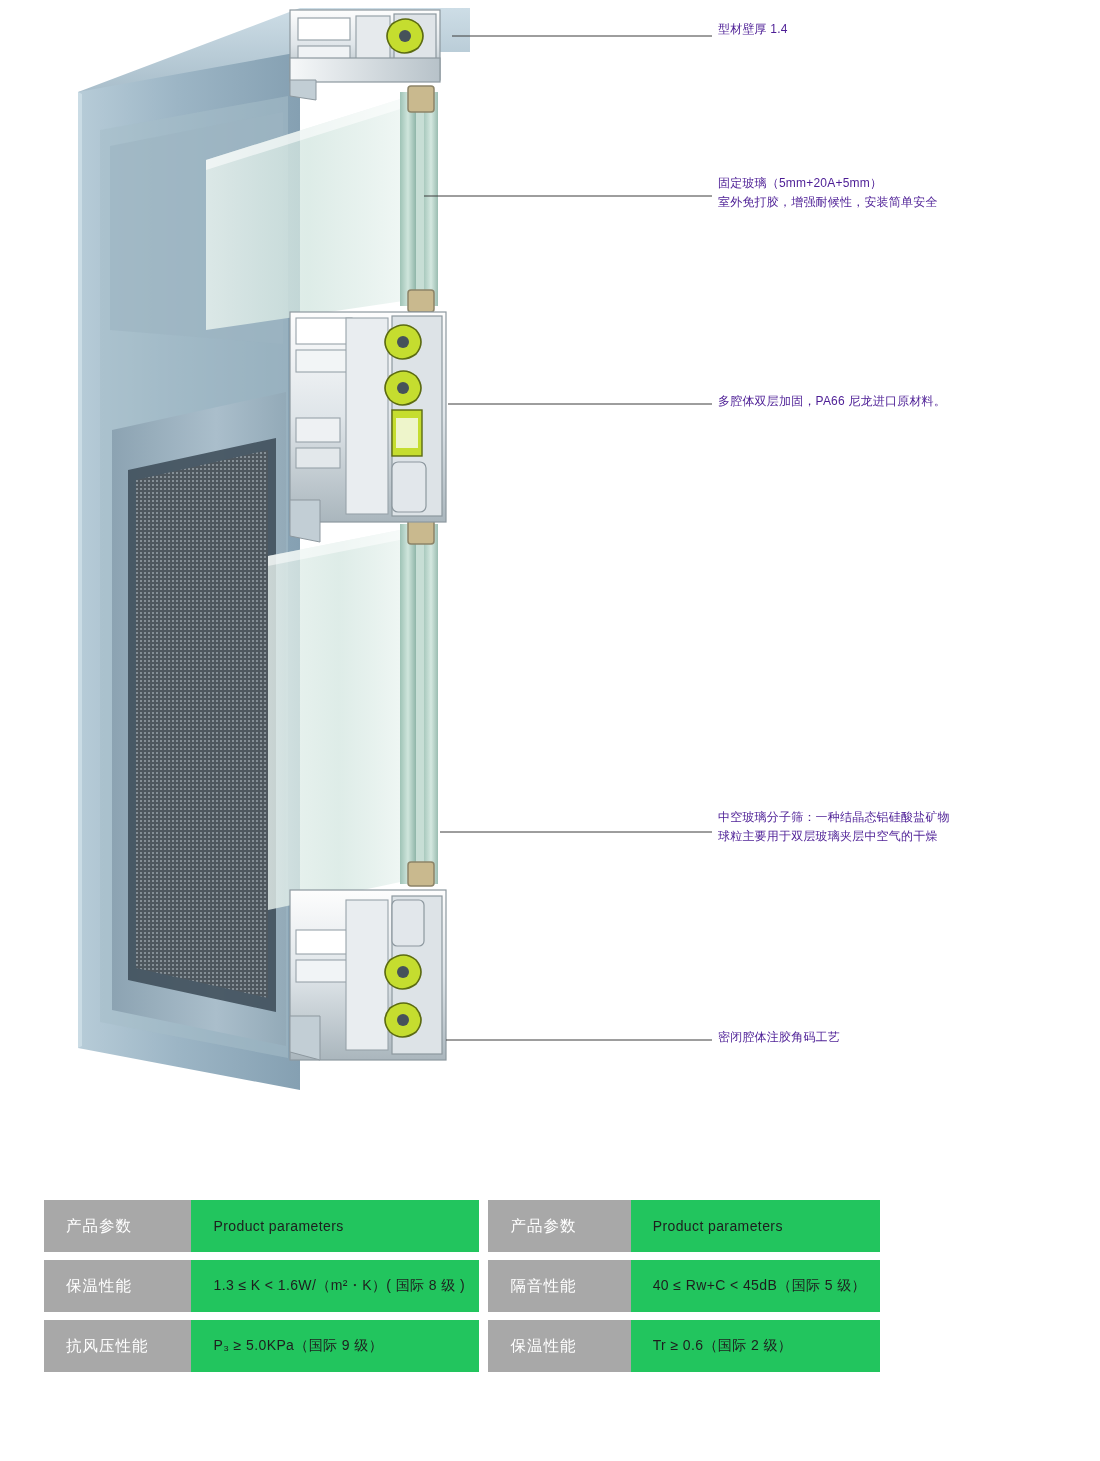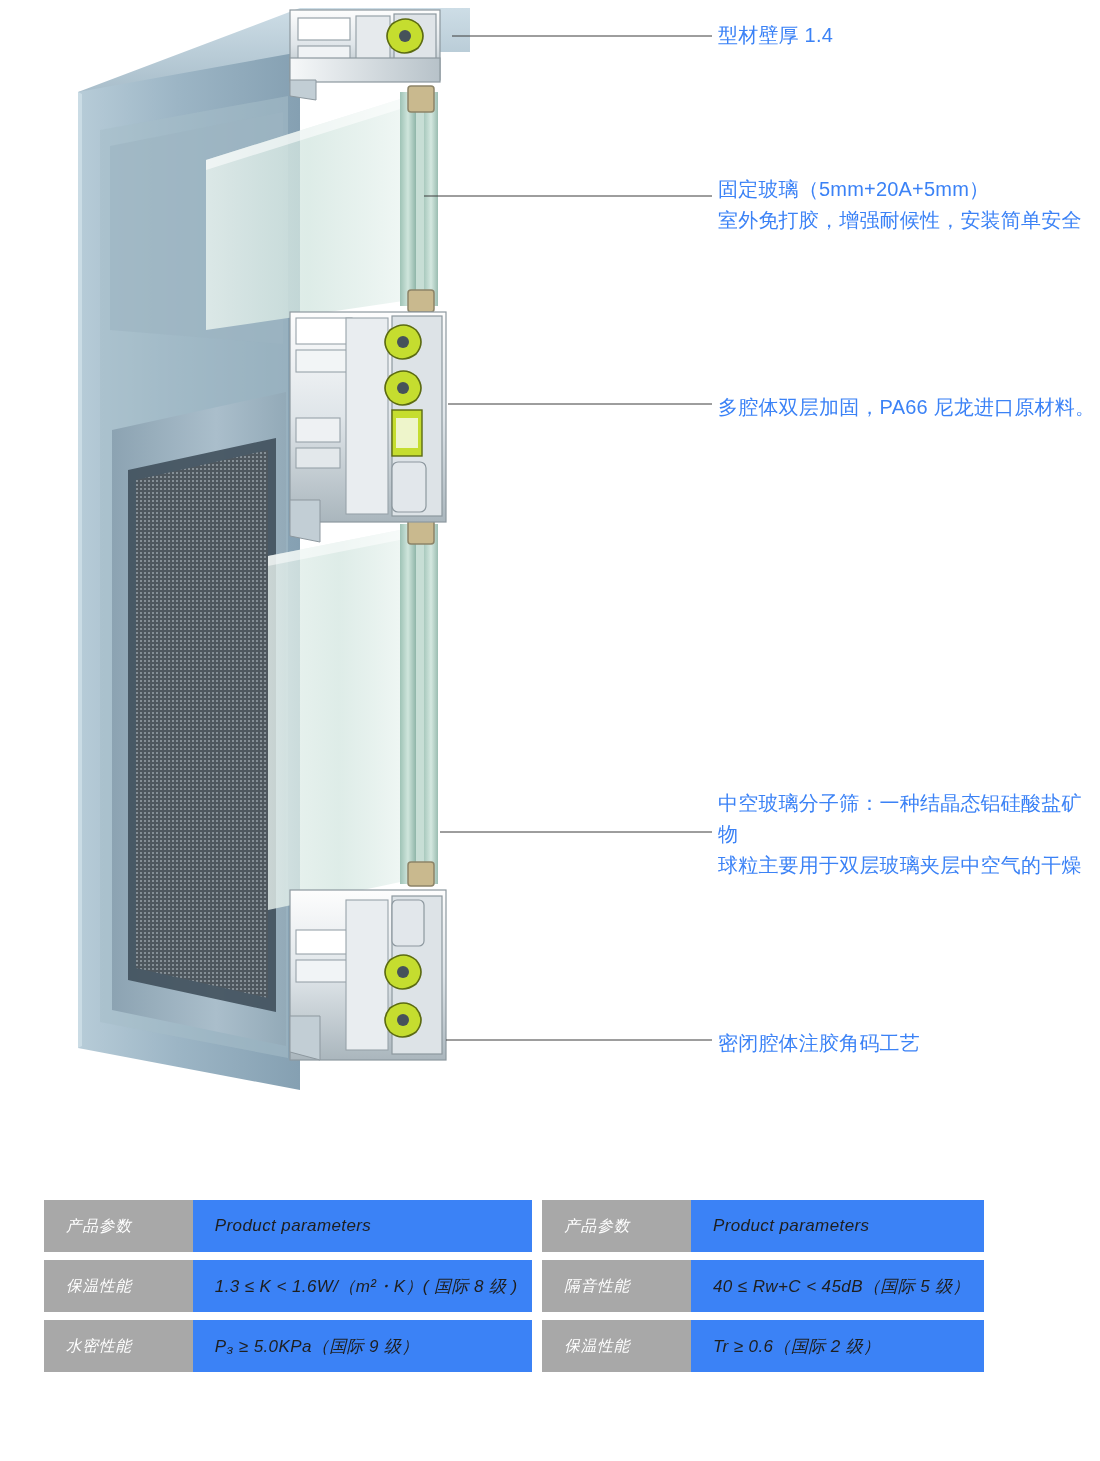--- a/index.html
+++ b/index.html
@@ -21,60 +21,59 @@
     position: absolute;
     left: 0;
     top: 0;
     width: 1100px;
     height: 1160px;
   }
 
   
   .callout {
     position: absolute;
-    font-size: 20px;
+    font-size: 12px;
     line-height: 1.55;
-    color: #3b82f6;
+    color: #4c1d95;
     white-space: pre-line;
     letter-spacing: 0.2px;
   }
   #callout-0 { left: 718px; top: 20px; }
   #callout-1 { left: 718px; top: 174px; }
   #callout-2 { left: 718px; top: 392px; text-align: right; }
-  #callout-3 { left: 718px; top: 788px; font-family: Liberation Serif, serif; }
+  #callout-3 { left: 718px; top: 808px; font-family: Liberation Serif, serif; }
   #callout-4 { left: 718px; top: 1028px; }
 
   
   #param-table {
     position: absolute;
     left: 44px;
     top: 1192px;
-    width: 940px;
+    width: 836px;
     border-collapse: separate;
     border-spacing: 0 8px;
-    font-style: italic;
   }
   #param-table td {
     padding: 0;
     vertical-align: middle;
   }
   .cell-key {
     background: #a8a8a8;
     color: #ffffff;
     font-size: 15.5px;
     height: 52px;
     width: 146px;
     padding-left: 22px !important;
     letter-spacing: 1px;
     white-space: nowrap;
   }
   .cell-val {
-    background: #3b82f6;
+    background: #22c55e;
     color: #1e1e1e;
-    font-size: 17px;
+    font-size: 14px;
     height: 52px;
     padding-left: 22px !important;
     padding-right: 14px !important;
     letter-spacing: 0.4px;
     white-space: nowrap;
   }
   .cell-gap {
     width: 14px;
     background: #ffffff;
   }
@@ -243,20 +242,20 @@
       <td class="cell-val">Product parameters</td>
     </tr>
     <tr>
       <td class="cell-key">保温性能</td>
       <td class="cell-val">1.3 ≤ K &lt; 1.6W/（m²・K）( 国际 8 级 )</td>
       <td class="cell-gap"></td>
       <td class="cell-key">隔音性能</td>
       <td class="cell-val">40 ≤ Rw+C &lt; 45dB（国际 5 级）</td>
     </tr>
     <tr>
-      <td class="cell-key">水密性能</td>
+      <td class="cell-key">抗风压性能</td>
       <td class="cell-val">P₃ ≥ 5.0KPa（国际 9 级）</td>
       <td class="cell-gap"></td>
       <td class="cell-key">保温性能</td>
       <td class="cell-val">Tr ≥ 0.6（国际 2 级）</td>
     </tr>
   </tbody>
 </table>
 
 </body></html>

